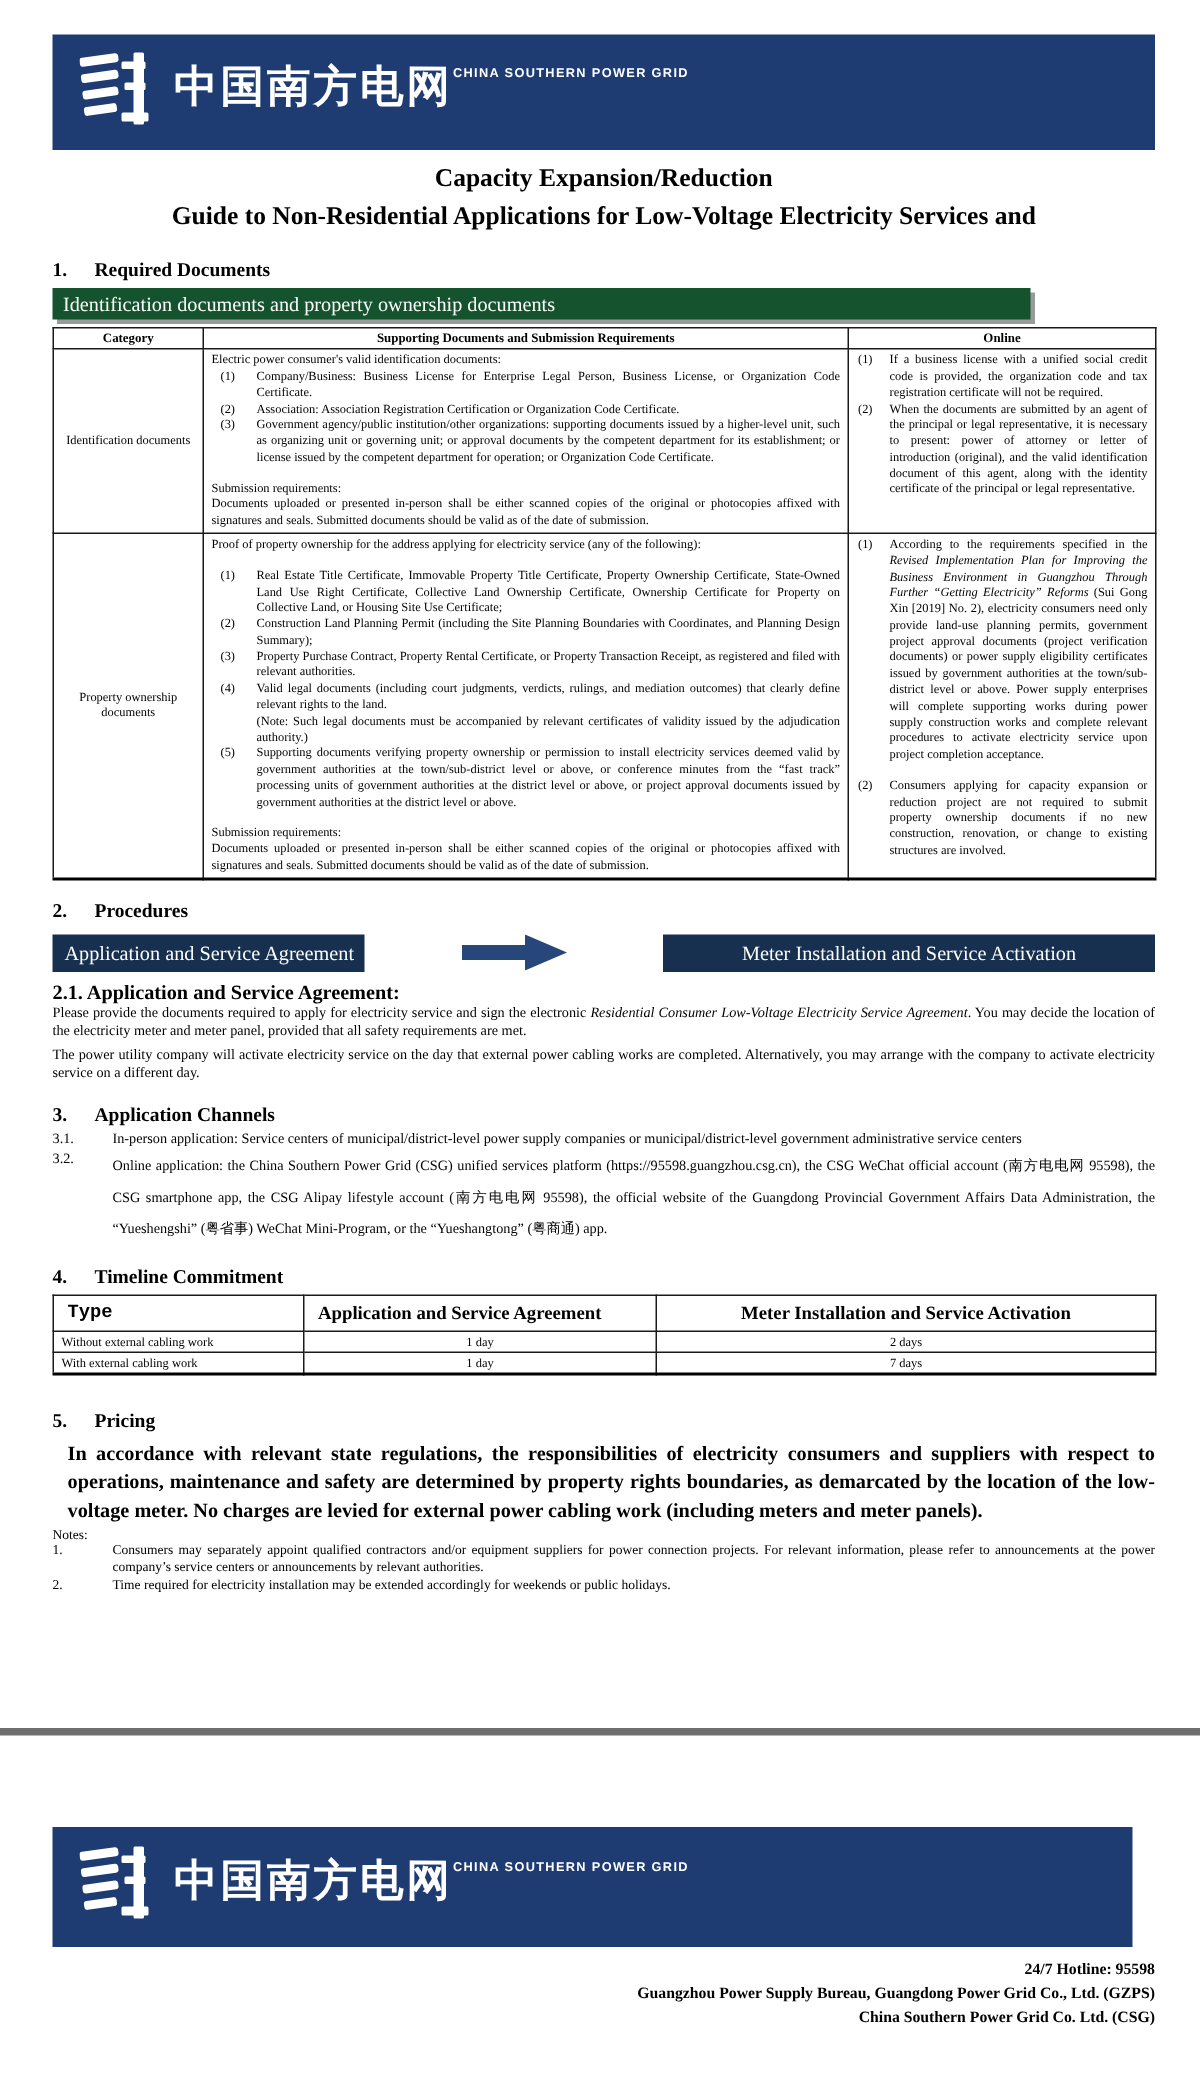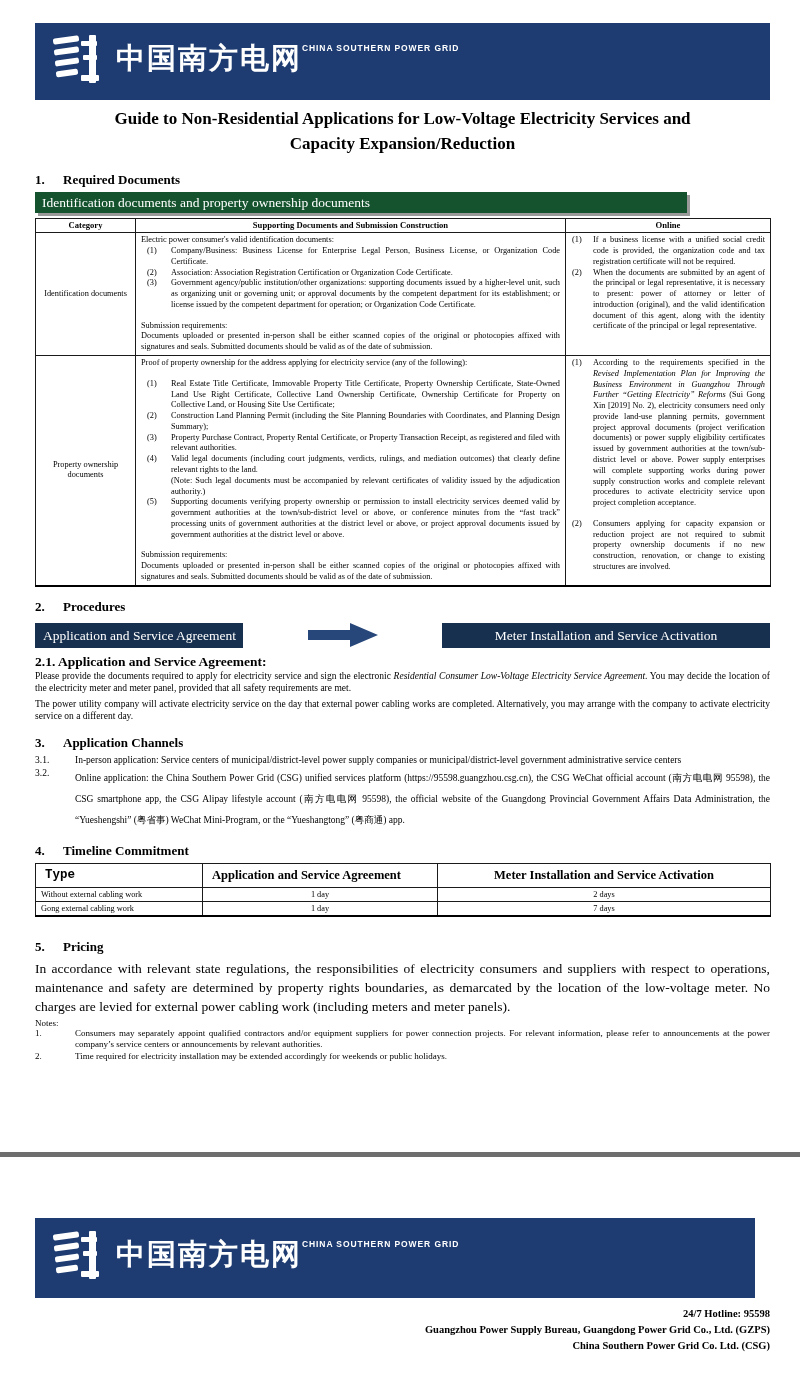--- a/index.html
+++ b/index.html
@@ -83,21 +83,21 @@
   .t2 th, .t2 td { border: 1px solid #1a1a1a; }
   .t2 th { font-size: 12.5px; font-weight: bold; padding: 4px 9px; vertical-align: middle; }
   .t2 .th-type { text-align: left; font-family: Liberation Mono, monospace; }
   .t2 .th-app { text-align: justify; }
   .t2 .th-meter { text-align: center; }
   .t2 td { font-size: 8.3px; padding: 2px 5px; }
   .t2 .lbl { text-align: justify; }
   .t2 .val { text-align: center; }
 
   
-  .pricing-p { font-weight: normal; font-size: 13.5px; line-height: 19px; text-align: justify; margin-top: 2px; }
+  .pricing-p { font-weight: bold; font-size: 13.5px; line-height: 19px; text-align: justify; margin-top: 2px; margin-left: 10px; }
   .notes-label { font-size: 9px; margin-top: 2px; }
   .note { display: flex; font-size: 9px; line-height: 11.5px; }
   .note .n { flex: 0 0 40px; }
   .note .t { flex: 1; text-align: justify; }
 
   
   .divider { position: absolute; left: 0; top: 1152px; width: 800px; height: 5px; background: #6e6e6e; }
   .footer-text {
     position: absolute; right: 30px; top: 1306px; text-align: right;
     font-weight: bold; font-size: 10.5px; line-height: 16px;
@@ -126,40 +126,40 @@
       <div class="logo-texts">
         <span class="logo-cn">中国南方电网</span>
         <span class="logo-en">CHINA SOUTHERN POWER GRID</span>
       </div>
     </div>
   </div>
 
   <div class="main">
 
     <div class="doc-title">
+      <div>Capacity Expansion/Reduction</div>
       <div>Guide to Non-Residential Applications for Low-Voltage Electricity Services and</div>
-      <div>Capacity Expansion/Reduction</div>
     </div>
 
     <div class="h1" style="margin-top:0;">
       <span class="hn">1.</span>
       <span>Required Documents</span>
     </div>
     <div class="band">Identification documents and property ownership documents</div>
 
     <table class="t1">
       <colgroup>
           <col style="width:100px">
           <col style="width:430px">
           <col style="width:205px">
         </colgroup>
       <thead>
         <tr>
           <th>Category</th>
-          <th>Supporting Documents and Submission Construction</th>
+          <th>Supporting Documents and Submission Requirements</th>
           <th>Online</th>
         </tr>
       </thead>
       <tbody>
         <tr>
           <td class="cat">Identification documents</td>
           <td>
             <div>Electric power consumer's valid identification documents:</div>
             <div class="li">
                 <span class="n">(1)</span>
@@ -280,21 +280,21 @@
           <th class="th-meter">Meter Installation and Service Activation</th>
         </tr>
       </thead>
       <tbody>
         <tr>
           <td class="lbl">Without external cabling work</td>
           <td class="val">1 day</td>
           <td class="val">2 days</td>
         </tr>
         <tr>
-          <td class="lbl">Gong external cabling work</td>
+          <td class="lbl">With external cabling work</td>
           <td class="val">1 day</td>
           <td class="val">7 days</td>
         </tr>
       </tbody>
     </table>
 
     <div class="h1" style="margin-top:22px;">
       <span class="hn">5.</span>
       <span>Pricing</span>
     </div>

